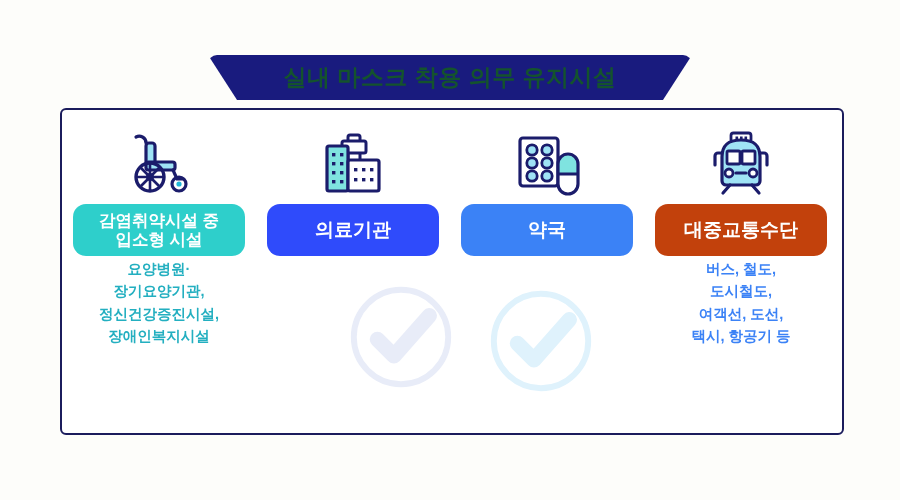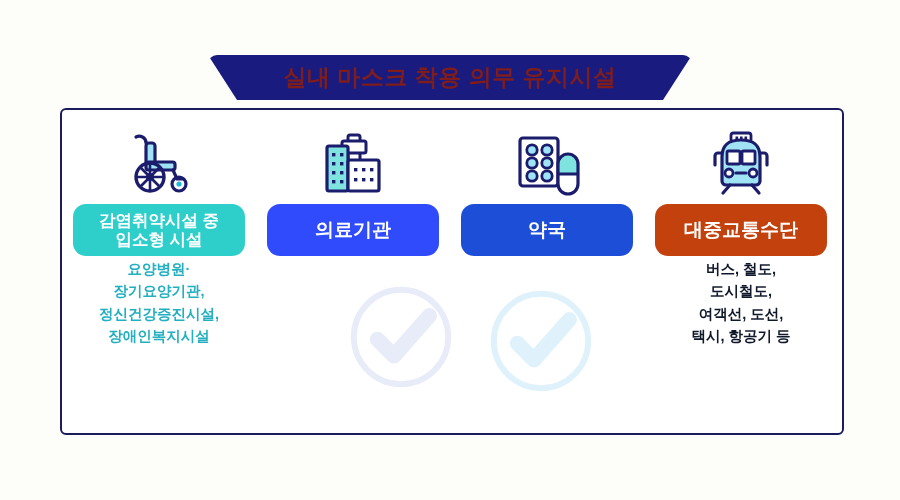--- a/index.html
+++ b/index.html
@@ -37,21 +37,21 @@
   }
   .banner-text {
     position: absolute;
     left: 208px;
     top: 55px;
     width: 484px;
     height: 45px;
     display: flex;
     align-items: center;
     justify-content: center;
-    color: #7f1d1d;
+    color: #14532d;
     font-size: 23px;
     font-weight: bold;
     letter-spacing: 0.5px;
     white-space: nowrap;
     z-index: 6;
   }
 
   
   .card {
     position: absolute;
@@ -224,21 +224,21 @@
                 <circle cx="36" cy="47" r="5.2"></circle>
             </g>
             <g>
               <path d="M47 35 a10 10 0 0 1 20 0 v10 h-20 z" fill="#7FE3E0"></path>
               <path d="M47 45 v10 a10 10 0 0 0 20 0 v-10 z" fill="#FFFFFF"></path>
               <rect x="47" y="25" width="20" height="40" rx="10" fill="none" stroke="#1B1C6B" stroke-width="3.2"></rect>
               <line x1="47" y1="45" x2="67" y2="45" stroke="#1B1C6B" stroke-width="3.2"></line>
             </g>
           </svg>
         </div>
-        <div class="pill" style="background:#1d4ed8">약국</div>
+        <div class="pill" style="background:#3b82f6">약국</div>
         <div class="caption empty"></div>
       </div>
 
       <div class="col">
         <div class="icon-slot">
           <svg width="72" height="68" viewBox="0 0 72 68" aria-hidden="true">
             <rect x="26" y="4" width="20" height="9" rx="2.5" fill="#FFFFFF" stroke="#1B1C6B" stroke-width="2.8"></rect>
             <g fill="#1B1C6B">
               <rect x="30.5" y="7.5" width="2.6" height="2.6"></rect>
               <rect x="35" y="7.5" width="2.6" height="2.6"></rect>
@@ -250,21 +250,21 @@
             <rect x="22" y="22" width="13" height="13" rx="1.5" fill="#FFFFFF" stroke="#1B1C6B" stroke-width="2.8"></rect>
             <rect x="37" y="22" width="13" height="13" rx="1.5" fill="#FFFFFF" stroke="#1B1C6B" stroke-width="2.8"></rect>
             <circle cx="24" cy="44" r="4" fill="#FFFFFF" stroke="#1B1C6B" stroke-width="2.8"></circle>
             <circle cx="48" cy="44" r="4" fill="#FFFFFF" stroke="#1B1C6B" stroke-width="2.8"></circle>
             <line x1="31" y1="44" x2="41" y2="44" stroke="#1B1C6B" stroke-width="3.2" stroke-linecap="round"></line>
             <line x1="25" y1="56" x2="18" y2="64" stroke="#1B1C6B" stroke-width="3.2" stroke-linecap="round"></line>
             <line x1="47" y1="56" x2="54" y2="64" stroke="#1B1C6B" stroke-width="3.2" stroke-linecap="round"></line>
           </svg>
         </div>
         <div class="pill" style="background:#c2410c">대중교통수단</div>
-        <div class="caption" style="color:#0f172a">버스, 철도,
+        <div class="caption" style="color:#3b82f6">버스, 철도,
 도시철도,
 여객선, 도선,
 택시, 항공기 등</div>
       </div>
 
     </div>
   </div>
 </div>
 
 </body></html>

